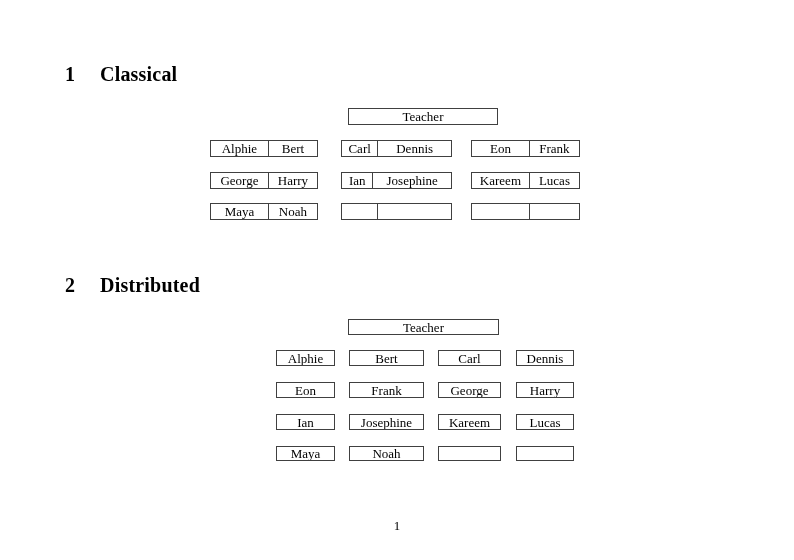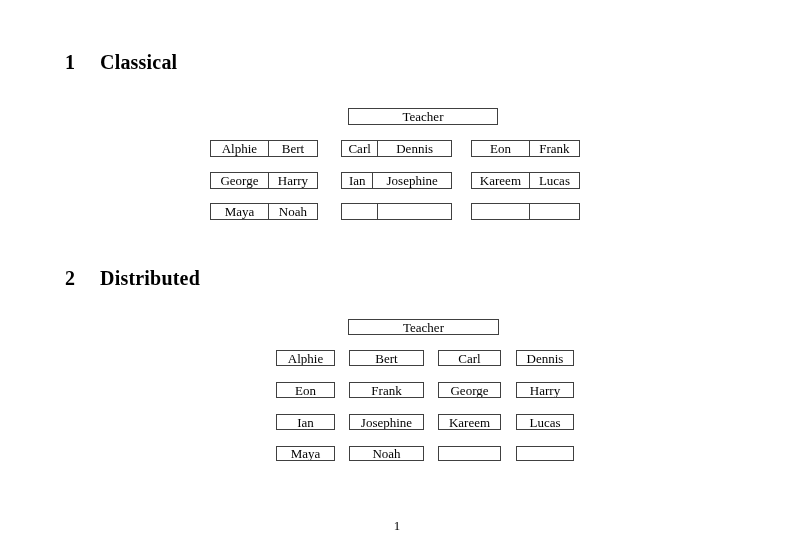--- a/index.html
+++ b/index.html
@@ -63,21 +63,21 @@
     text-align: center;
     font-size: 13px;
   }
 </style>
 </head>
 <body>
 
 <div class="page">
 
   <div>
-    <div class="heading" style="top:51px;">
+    <div class="heading" style="top:63px;">
       <span class="hnum">1</span><span class="htitle">Classical</span>
     </div>
 
     <div class="box" style="left:320px; top:108px; width:150px; height:17px;">
       <span>Teacher</span>
     </div>
 
     <div class="desk" style="left:210px; top:140px; width:108px; height:17px;">
       <div class="seat left" style="width:54.6%;">Alphie</div>
       <div class="seat right">Bert</div>
@@ -112,21 +112,21 @@
       <div class="seat left" style="width:33.3%;"></div>
       <div class="seat right"></div>
     </div>
     <div class="desk" style="left:471px; top:203px; width:109px; height:17px;">
       <div class="seat left" style="width:54.1%;"></div>
       <div class="seat right"></div>
     </div>
   </div>
 
   <div>
-    <div class="heading" style="top:267px;">
+    <div class="heading" style="top:274px;">
       <span class="hnum">2</span><span class="htitle">Distributed</span>
     </div>
 
     <div class="box" style="left:320px; top:319px; width:151px; height:16px;">
       <span>Teacher</span>
     </div>
 
     <div class="box" style="left:248px; top:350px; width:59px; height:16px;">Alphie</div>
     <div class="box" style="left:321px; top:350px; width:75px; height:16px;">Bert</div>
     <div class="box" style="left:410px; top:350px; width:63px; height:16px;">Carl</div>

